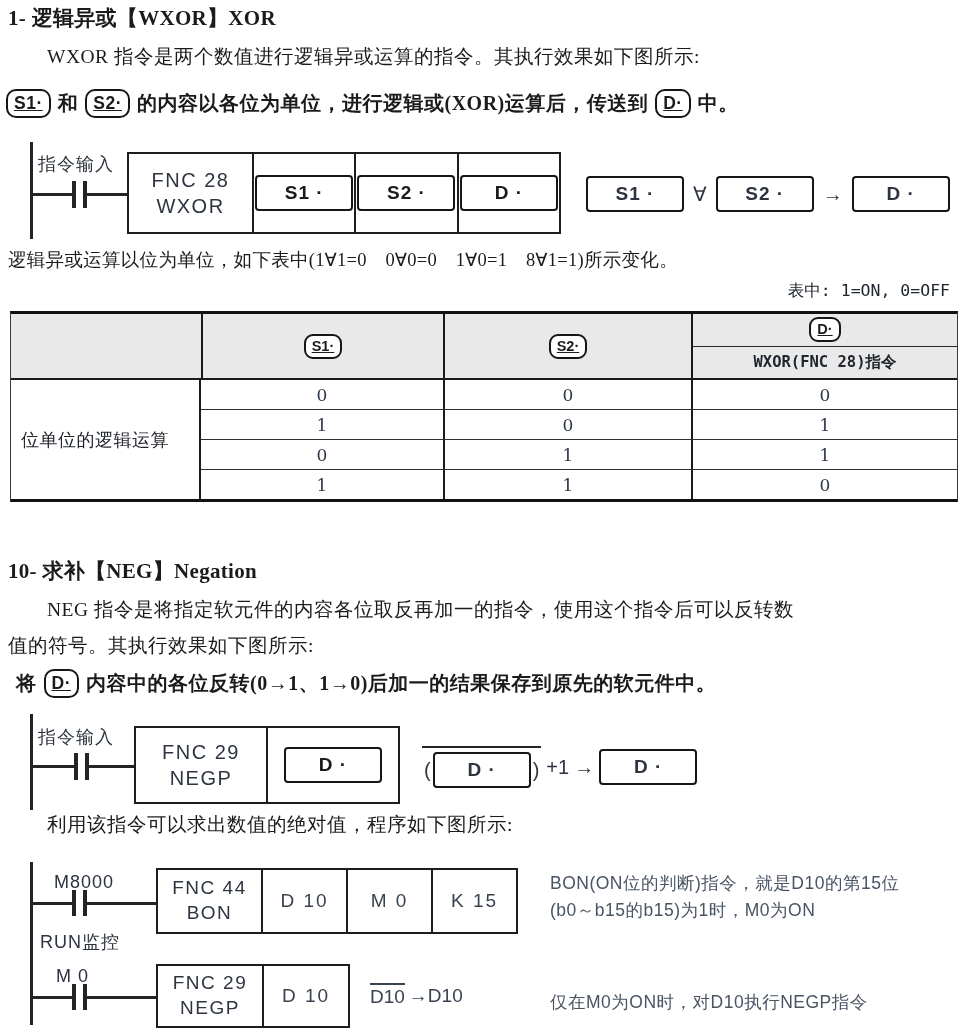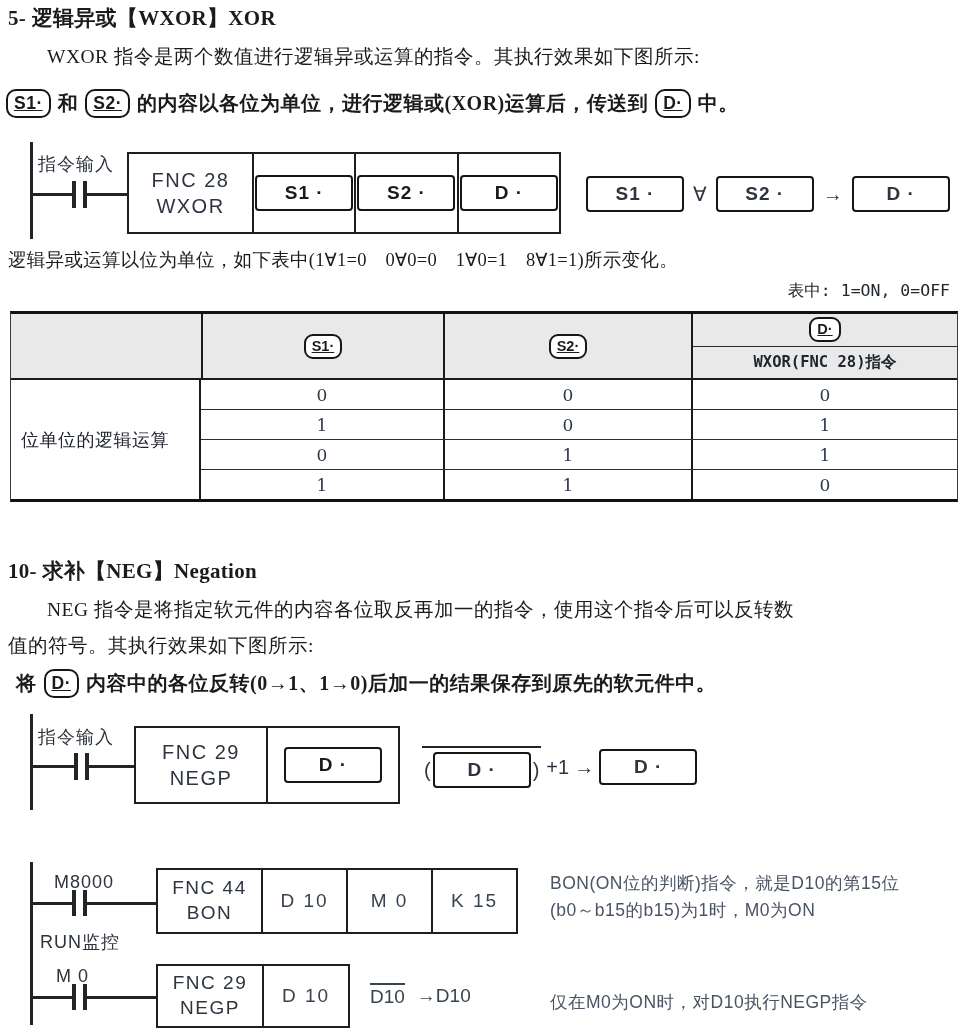--- a/index.html
+++ b/index.html
@@ -58,21 +58,21 @@
         font-family:"DejaVu Serif",serif;font-size:17px;color:#2c3848;}
   .trow>div:first-child{border-left:none;}
   .legend{font-family:"DejaVu Sans Mono",monospace;font-size:16.5px;color:#20262e;text-align:right;}
   .pillline{display:flex;align-items:center;gap:7px;white-space:nowrap;}
 </style>
 </head>
 <body>
 
 <div class="page">
 
-  <div class="abs h" style="left:8px;top:4px;">5- 逻辑异或【WXOR】XOR</div>
+  <div class="abs h" style="left:8px;top:4px;">1- 逻辑异或【WXOR】XOR</div>
 
   <div class="abs p" style="left:47px;top:43px;">WXOR 指令是两个数值进行逻辑异或运算的指令。其执行效果如下图所示:</div>
 
   <div class="abs pillline pbold" style="left:6px;top:89px;">
     <span class="pill pill-s">
         <span class="u">S1·</span>
       </span>
     <span>和</span>
     <span class="pill pill-s">
         <span class="u">S2·</span>
@@ -220,20 +220,21 @@
         <span>)</span>
       </span>
       <span>+1</span>
       <span>→</span>
       <span class="pill pill-l">
           <span>D ·</span>
         </span>
     </div>
   </div>
 
+  <div class="abs p" style="left:47px;top:811px;">利用该指令可以求出数值的绝对值，程序如下图所示:</div>
 
   <div class="abs" style="left:30px;top:856px;width:932px;height:172px;">
     <div class="rail" style="left:0;top:6px;height:163px;"></div>
 
     <div class="llbl" style="left:24px;top:2px;">M8000</div>
     <div class="wire" style="left:2px;top:46px;width:40px;"></div>
     <div class="vbar" style="left:42px;top:34px;height:26px;"></div>
     <div class="vbar" style="left:53px;top:34px;height:26px;"></div>
     <div class="wire" style="left:57px;top:46px;width:69px;"></div>
     <div class="llbl" style="left:10px;top:60px;">RUN监控</div>
@@ -264,20 +265,20 @@
     <div class="wire" style="left:57px;top:140px;width:69px;"></div>
     <div class="ibox" style="left:126px;top:108px;width:190px;height:60px;">
       <div class="cell fnc" style="flex:0 0 104px;font-size:19px;">
         <div>FNC 29</div>
         <div>NEGP</div>
       </div>
       <div class="cell opv">
           <span>D 10</span>
         </div>
     </div>
-    <div class="formula" style="left:340px;top:127px;gap:12px;font-size:19px;color:#39424f;text-align:center;">
+    <div class="formula" style="left:340px;top:127px;gap:4px;font-size:19px;color:#39424f;text-align:center;">
       <span class="ovl2">D10</span>
       <span>→D10</span>
     </div>
     <div class="cmt" style="left:520px;top:133px;">仅在M0为ON时，对D10执行NEGP指令</div>
   </div>
 
 </div>
 
 </body></html>

